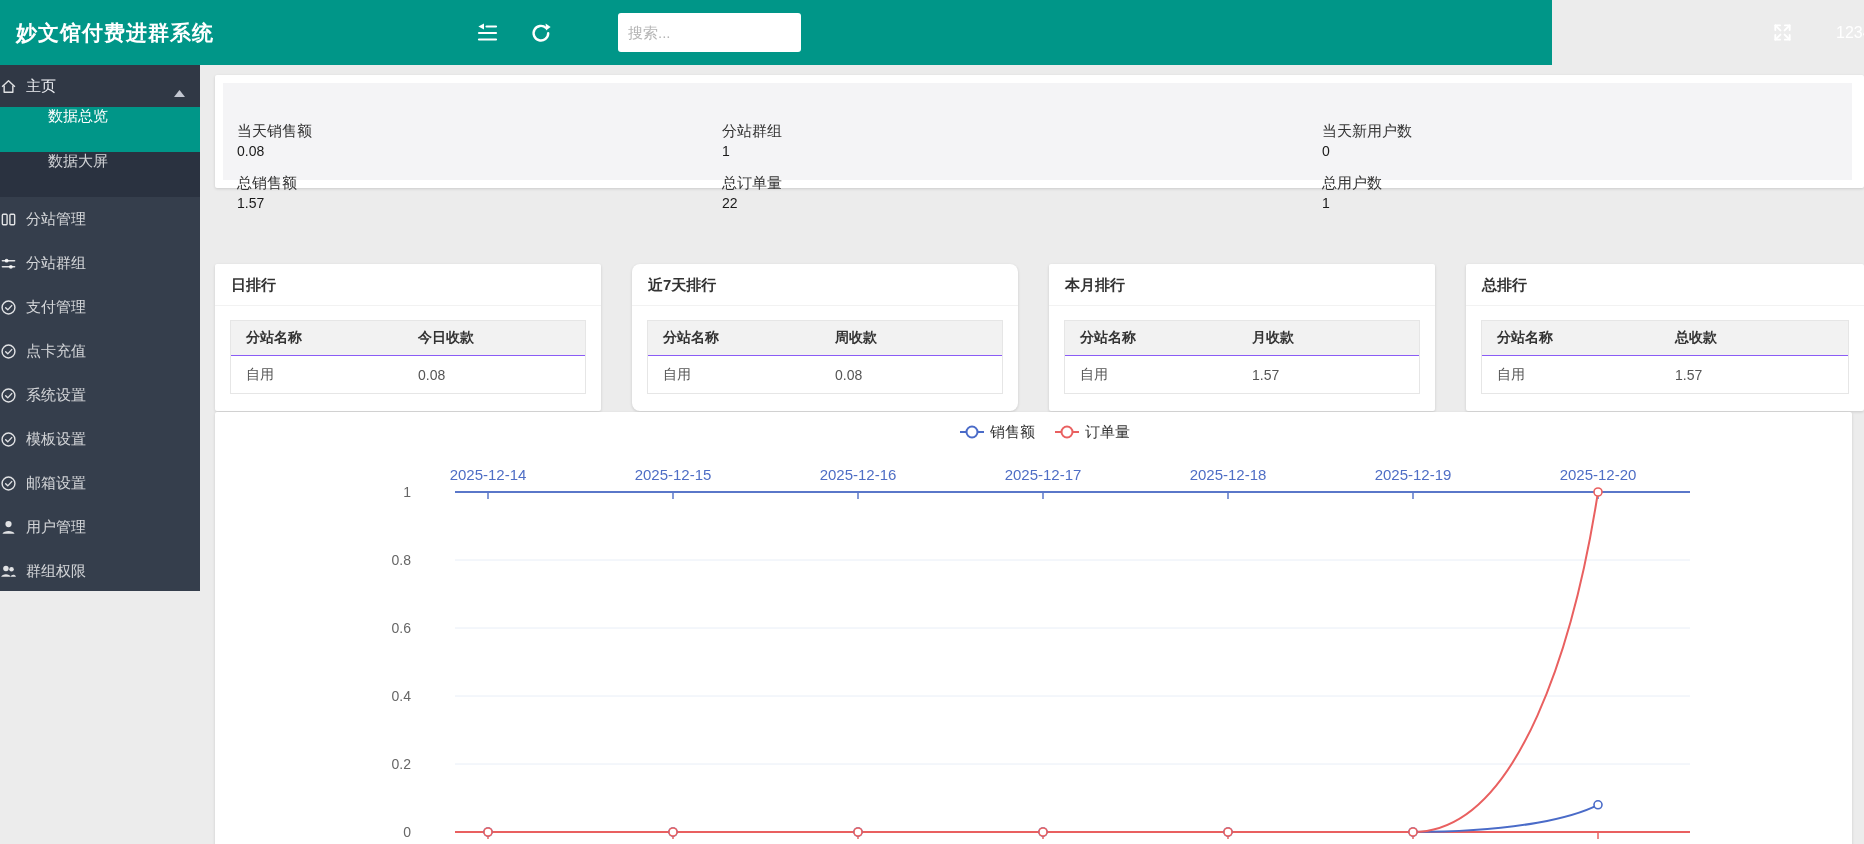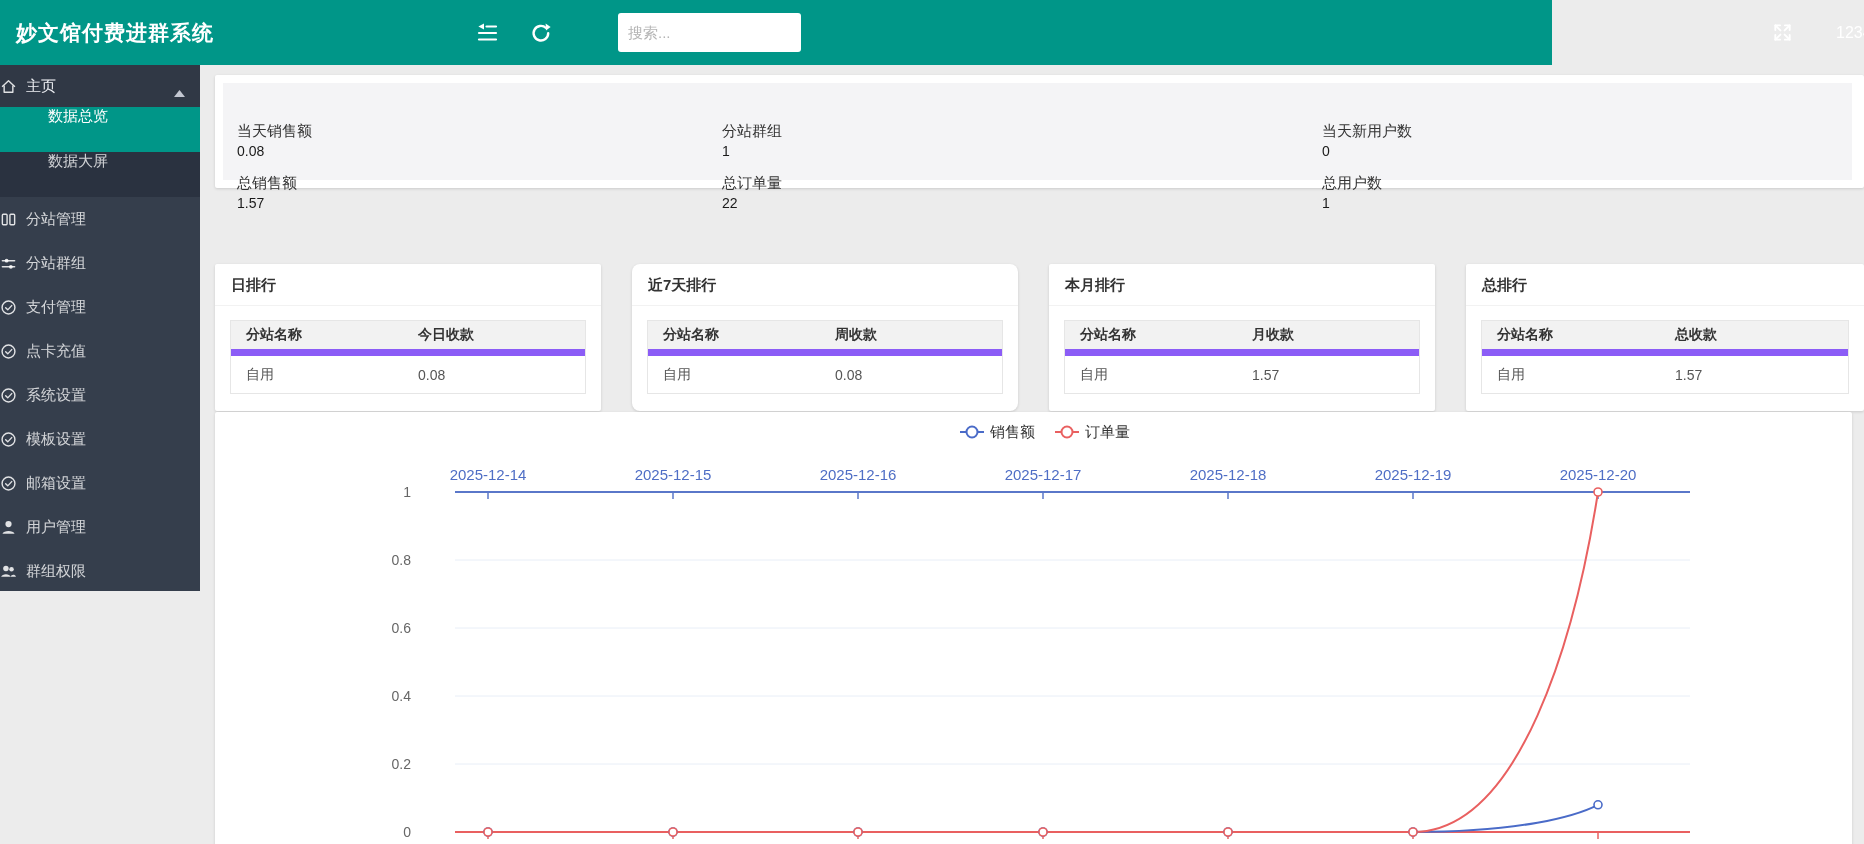--- a/index.html
+++ b/index.html
@@ -36,21 +36,21 @@
   .stats { left:215px; top:75px; width:1649px; height:113px; }
   .stats-inner { position:absolute; left:8px; top:8px; width:1629px; height:97px; background:#f4f4f6; }
   .stat-col { position:absolute; top:5px; width:420px;margin-top:31px; }
   .stat-label { font-size:15px; color:#333; line-height:20px; margin-top:2px; }
   .stat-value { font-size:14px; color:#1a1a1a; line-height:21px; margin-bottom:11px; }
   
   .rank-card { top:228px; width:386px; height:147px;margin-top:36px; }
   .rank-hd { height:42px; line-height:42px; padding-left:16px; font-size:15px; font-weight:bold; color:#333; border-bottom:1px solid #f2f2f2; }
   .rank-table { margin:14px 15px 0 15px; border:1px solid #e6e6e6; }
   .rt-row { display:flex; align-items:center; height:37px; font-size:14px; color:#555; background:#fff; }
-  .rt-row.rt-head { height:35px; background:#f2f2f2; color:#333; font-weight:bold; border-bottom:7px solid #8b5cf6; }
+  .rt-row.rt-head { height:35px; background:#f2f2f2; color:#333; font-weight:bold; border-bottom:1px solid #8b5cf6; }
   .rt-c1 { width:50%; padding-left:15px; }
   .rt-c2 { flex:1; padding-left:10px; }
   
   .chart-card { left:215px; top:412px; width:1637px; height:520px; }
   .chart-card svg { display:block; }
   text { font-family:"Liberation Sans","DejaVu Sans",sans-serif; }
 </style>
 </head>
 <body>
 

